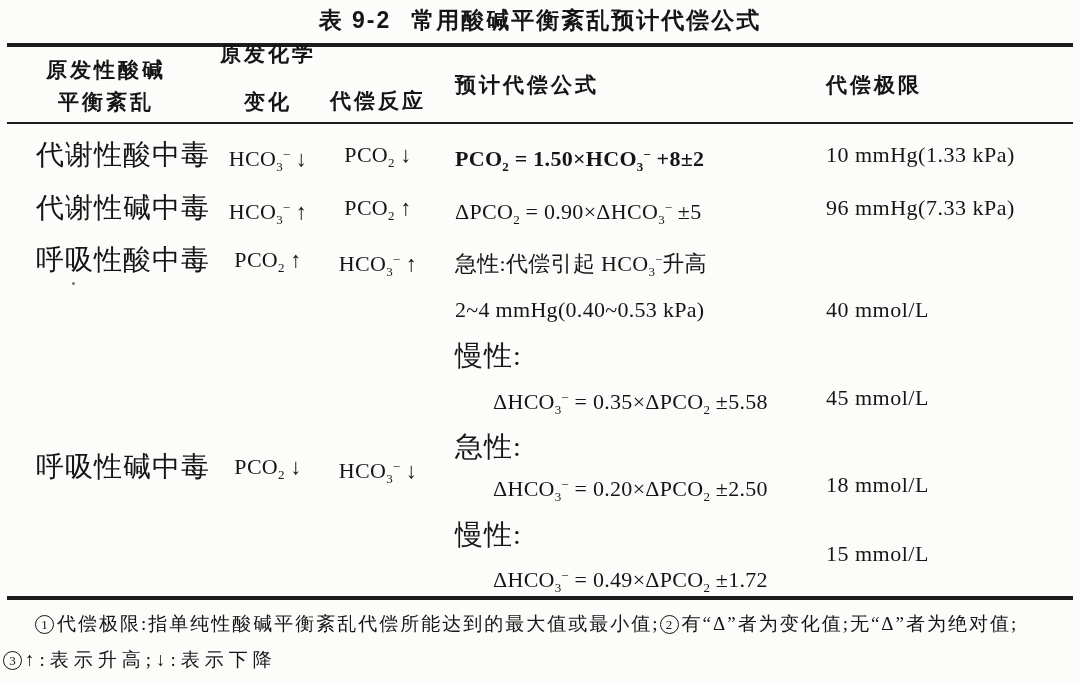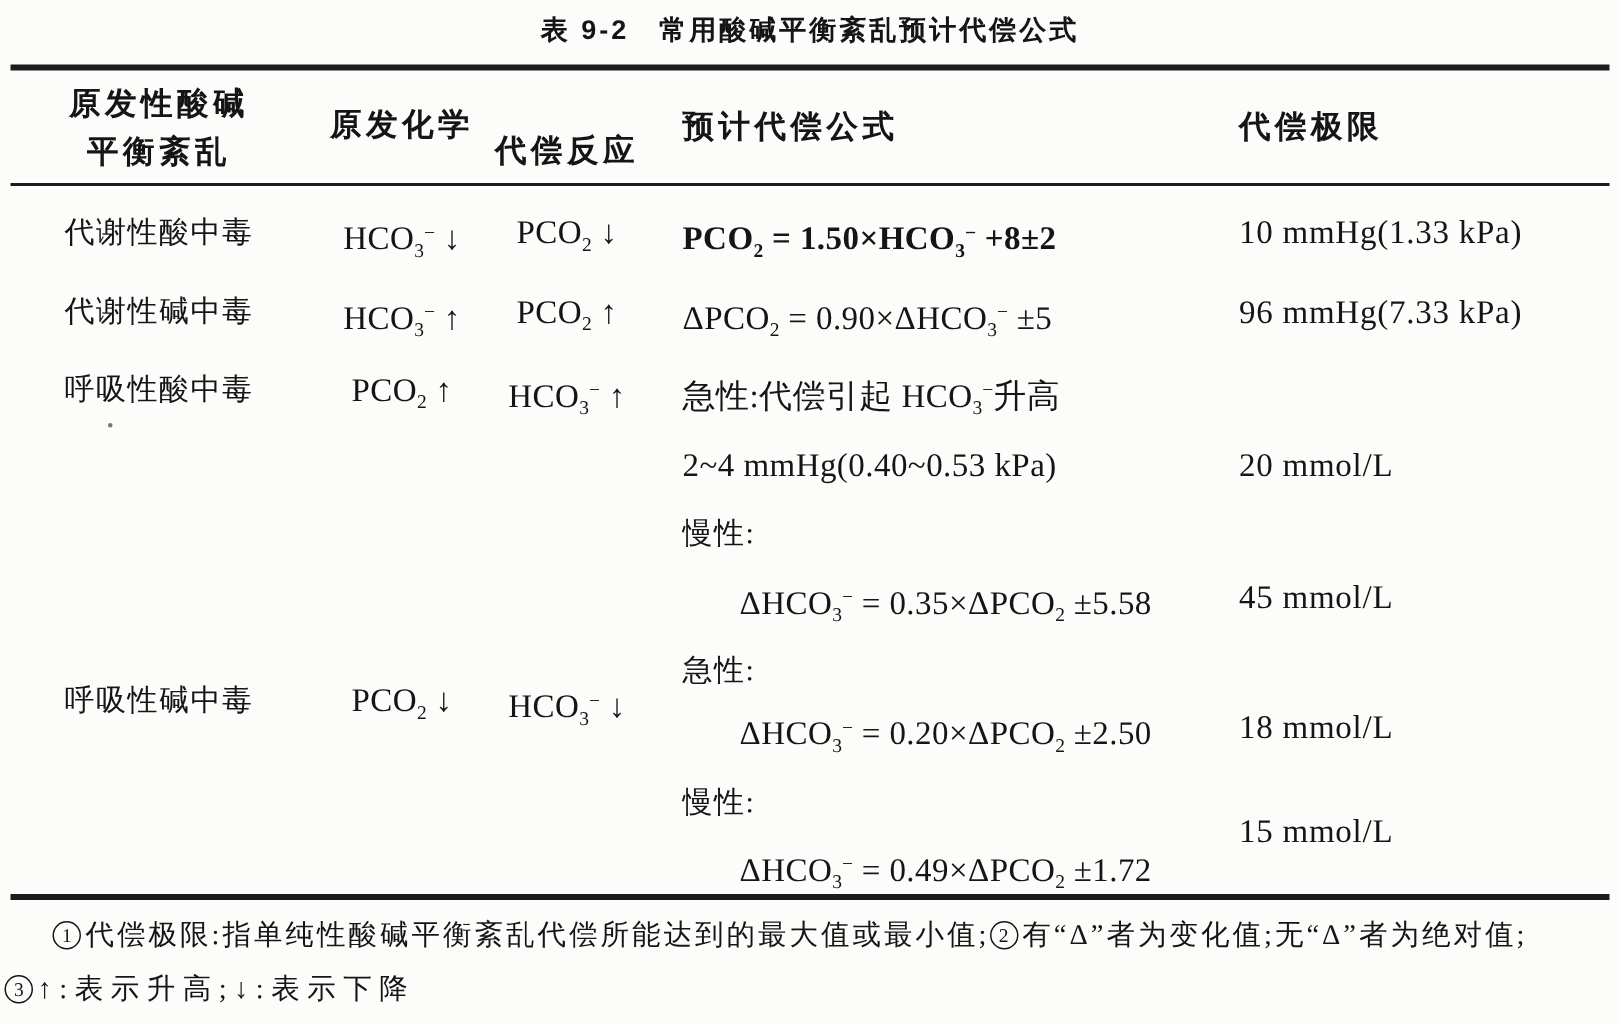--- a/index.html
+++ b/index.html
@@ -11,24 +11,24 @@
     height: 682px;
     background: #fcfcfa;
     color: #151515;
     overflow: hidden;
     font-family: "Liberation Serif", "DejaVu Serif", "DejaVu Sans", serif;
   }
   .abs { position: absolute; white-space: nowrap; line-height: 28px; }
   .center { text-align: center; }
   
   .hei { font-family: "Liberation Sans", "DejaVu Sans", sans-serif; font-weight: 700; }
-  .title { font-size: 18px; letter-spacing: 2px; }
+  .title { font-size: 23px; letter-spacing: 2px; }
   .title .gap { display: inline-block; width: 20px; }
   .th { font-size: 21px; letter-spacing: 3px; }
-  .cn { font-size: 20px; letter-spacing: 1px; }
+  .cn { font-size: 28px; letter-spacing: 1px; }
   .formula { font-size: 22px; letter-spacing: 0.3px; }
   .limit { font-size: 22px; letter-spacing: 0.5px; }
   sub { font-size: 13px; vertical-align: -5px; letter-spacing: 0; }
   sup { font-size: 13px; vertical-align: 7px; letter-spacing: 0; }
   .rule { position: absolute; left: 7px; width: 1066px; background: #1c1c1c; }
   .rule-thick { height: 4px; }
   .rule-thin { height: 2px; }
   .fn { font-size: 19px; line-height: 30px; }
   .fn-1 { letter-spacing: 2px; }
   .fn-2 { letter-spacing: 5px; }
@@ -48,21 +48,22 @@
   <div class="abs title hei center" style="top:6px; left:0; width:1080px;">
     <span>表 9-2</span><span class="gap"></span><span>常用酸碱平衡紊乱预计代偿公式</span>
   </div>
 
   <div class="rule rule-thick" style="top:43px;"></div>
   <div class="rule rule-thin" style="top:122px;"></div>
   <div class="rule rule-thick" style="top:596px;"></div>
 
   <div class="abs th hei center" style="top:56px; left:36px; width:140px;">原发性酸碱</div>
   <div class="abs th hei center" style="top:88px; left:36px; width:140px;">平衡紊乱</div>
-  <div class="abs th hei center" style="top:72px; left:214px; width:108px;font-family:Liberation Mono, monospace;">原发化学</div>
+  <div class="abs th hei center" style="top:40px; left:214px; width:108px;">原发化学</div>
+  <div class="abs th hei center" style="top:88px; left:214px; width:108px;">变化</div>
   <div class="abs th hei center" style="top:87px; left:323px; width:110px;">代偿反应</div>
   <div class="abs th hei" style="top:71px; left:455px;">预计代偿公式</div>
   <div class="abs th hei" style="top:71px; left:826px;">代偿极限</div>
 
   <div class="abs cn center" style="top:141px; left:36px; width:140px;">代谢性酸中毒</div>
   <div class="abs formula center" style="top:141px; left:214px; width:108px;"><span>HCO</span><sub>3</sub><sup>−</sup><span> ↓</span></div>
   <div class="abs formula center" style="top:141px; left:323px; width:110px;"><span>PCO</span><sub>2</sub><span> ↓</span></div>
   <div class="abs formula" style="top:141px; left:455px;font-weight:bold;"><span>PCO</span><sub>2</sub><span> = 1.50×HCO</span><sub>3</sub><sup>−</sup><span> +8±2</span></div>
   <div class="abs limit" style="top:141px; left:826px;">10 mmHg(1.33 kPa)</div>
 
@@ -71,21 +72,21 @@
   <div class="abs formula center" style="top:194px; left:323px; width:110px;"><span>PCO</span><sub>2</sub><span> ↑</span></div>
   <div class="abs formula" style="top:194px; left:455px;"><span>ΔPCO</span><sub>2</sub><span> = 0.90×ΔHCO</span><sub>3</sub><sup>−</sup><span> ±5</span></div>
   <div class="abs limit" style="top:194px; left:826px;">96 mmHg(7.33 kPa)</div>
 
   <div class="abs cn center" style="top:246px; left:36px; width:140px;">呼吸性酸中毒</div>
   <div class="speck" style="top:282px; left:72px;"></div>
   <div class="abs formula center" style="top:246px; left:214px; width:108px;"><span>PCO</span><sub>2</sub><span> ↑</span></div>
   <div class="abs formula center" style="top:246px; left:323px; width:110px;"><span>HCO</span><sub>3</sub><sup>−</sup><span> ↑</span></div>
   <div class="abs formula" style="top:246px; left:455px;"><span>急性:代偿引起 HCO</span><sub>3</sub><sup>−</sup><span>升高</span></div>
   <div class="abs formula" style="top:296px; left:455px;"><span>2~4 mmHg(0.40~0.53 kPa)</span></div>
-  <div class="abs limit" style="top:296px; left:826px;">20 mmol/L</div>
+  <div class="abs limit" style="top:296px; left:826px;">40 mmol/L</div>
   <div class="abs cn" style="top:342px; left:455px;">慢性:</div>
   <div class="abs formula" style="top:384px; left:493px;"><span>ΔHCO</span><sub>3</sub><sup>−</sup><span> = 0.35×ΔPCO</span><sub>2</sub><span> ±5.58</span></div>
   <div class="abs limit" style="top:384px; left:826px;">45 mmol/L</div>
 
   <div class="abs cn" style="top:433px; left:455px;">急性:</div>
   <div class="abs cn center" style="top:453px; left:36px; width:140px;">呼吸性碱中毒</div>
   <div class="abs formula center" style="top:453px; left:214px; width:108px;"><span>PCO</span><sub>2</sub><span> ↓</span></div>
   <div class="abs formula center" style="top:453px; left:323px; width:110px;"><span>HCO</span><sub>3</sub><sup>−</sup><span> ↓</span></div>
   <div class="abs formula" style="top:471px; left:493px;"><span>ΔHCO</span><sub>3</sub><sup>−</sup><span> = 0.20×ΔPCO</span><sub>2</sub><span> ±2.50</span></div>
   <div class="abs limit" style="top:471px; left:826px;">18 mmol/L</div>

